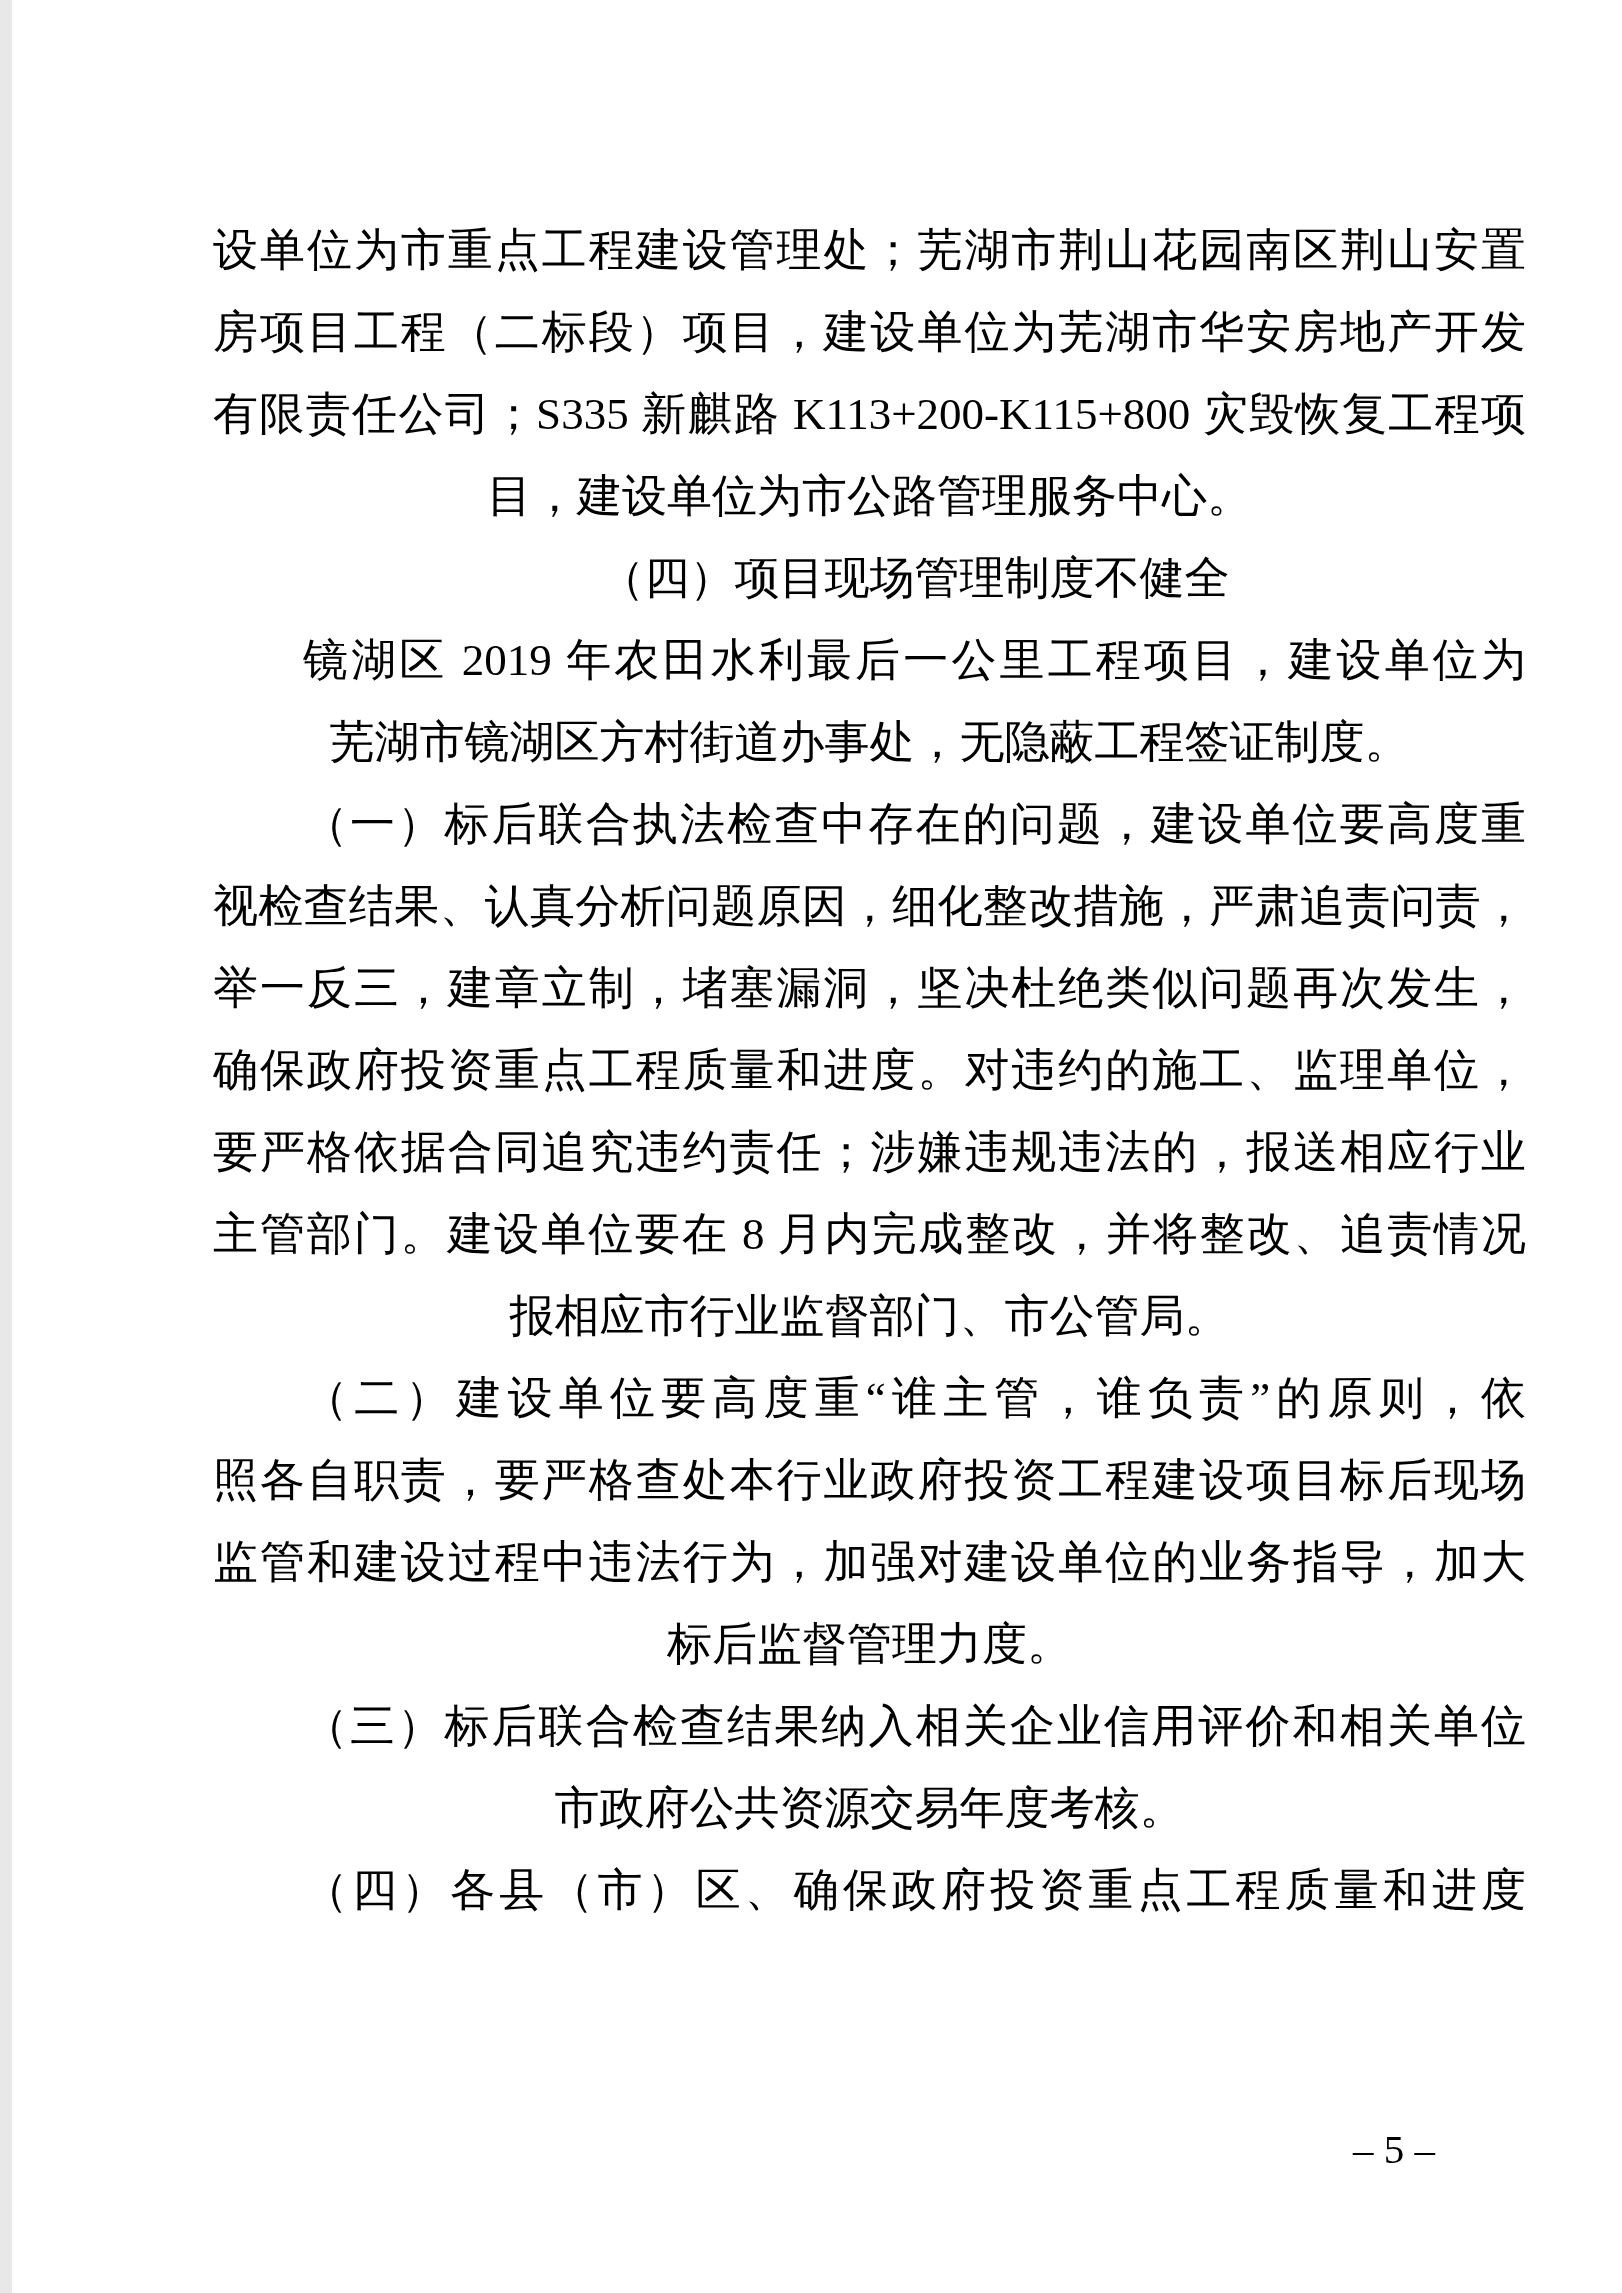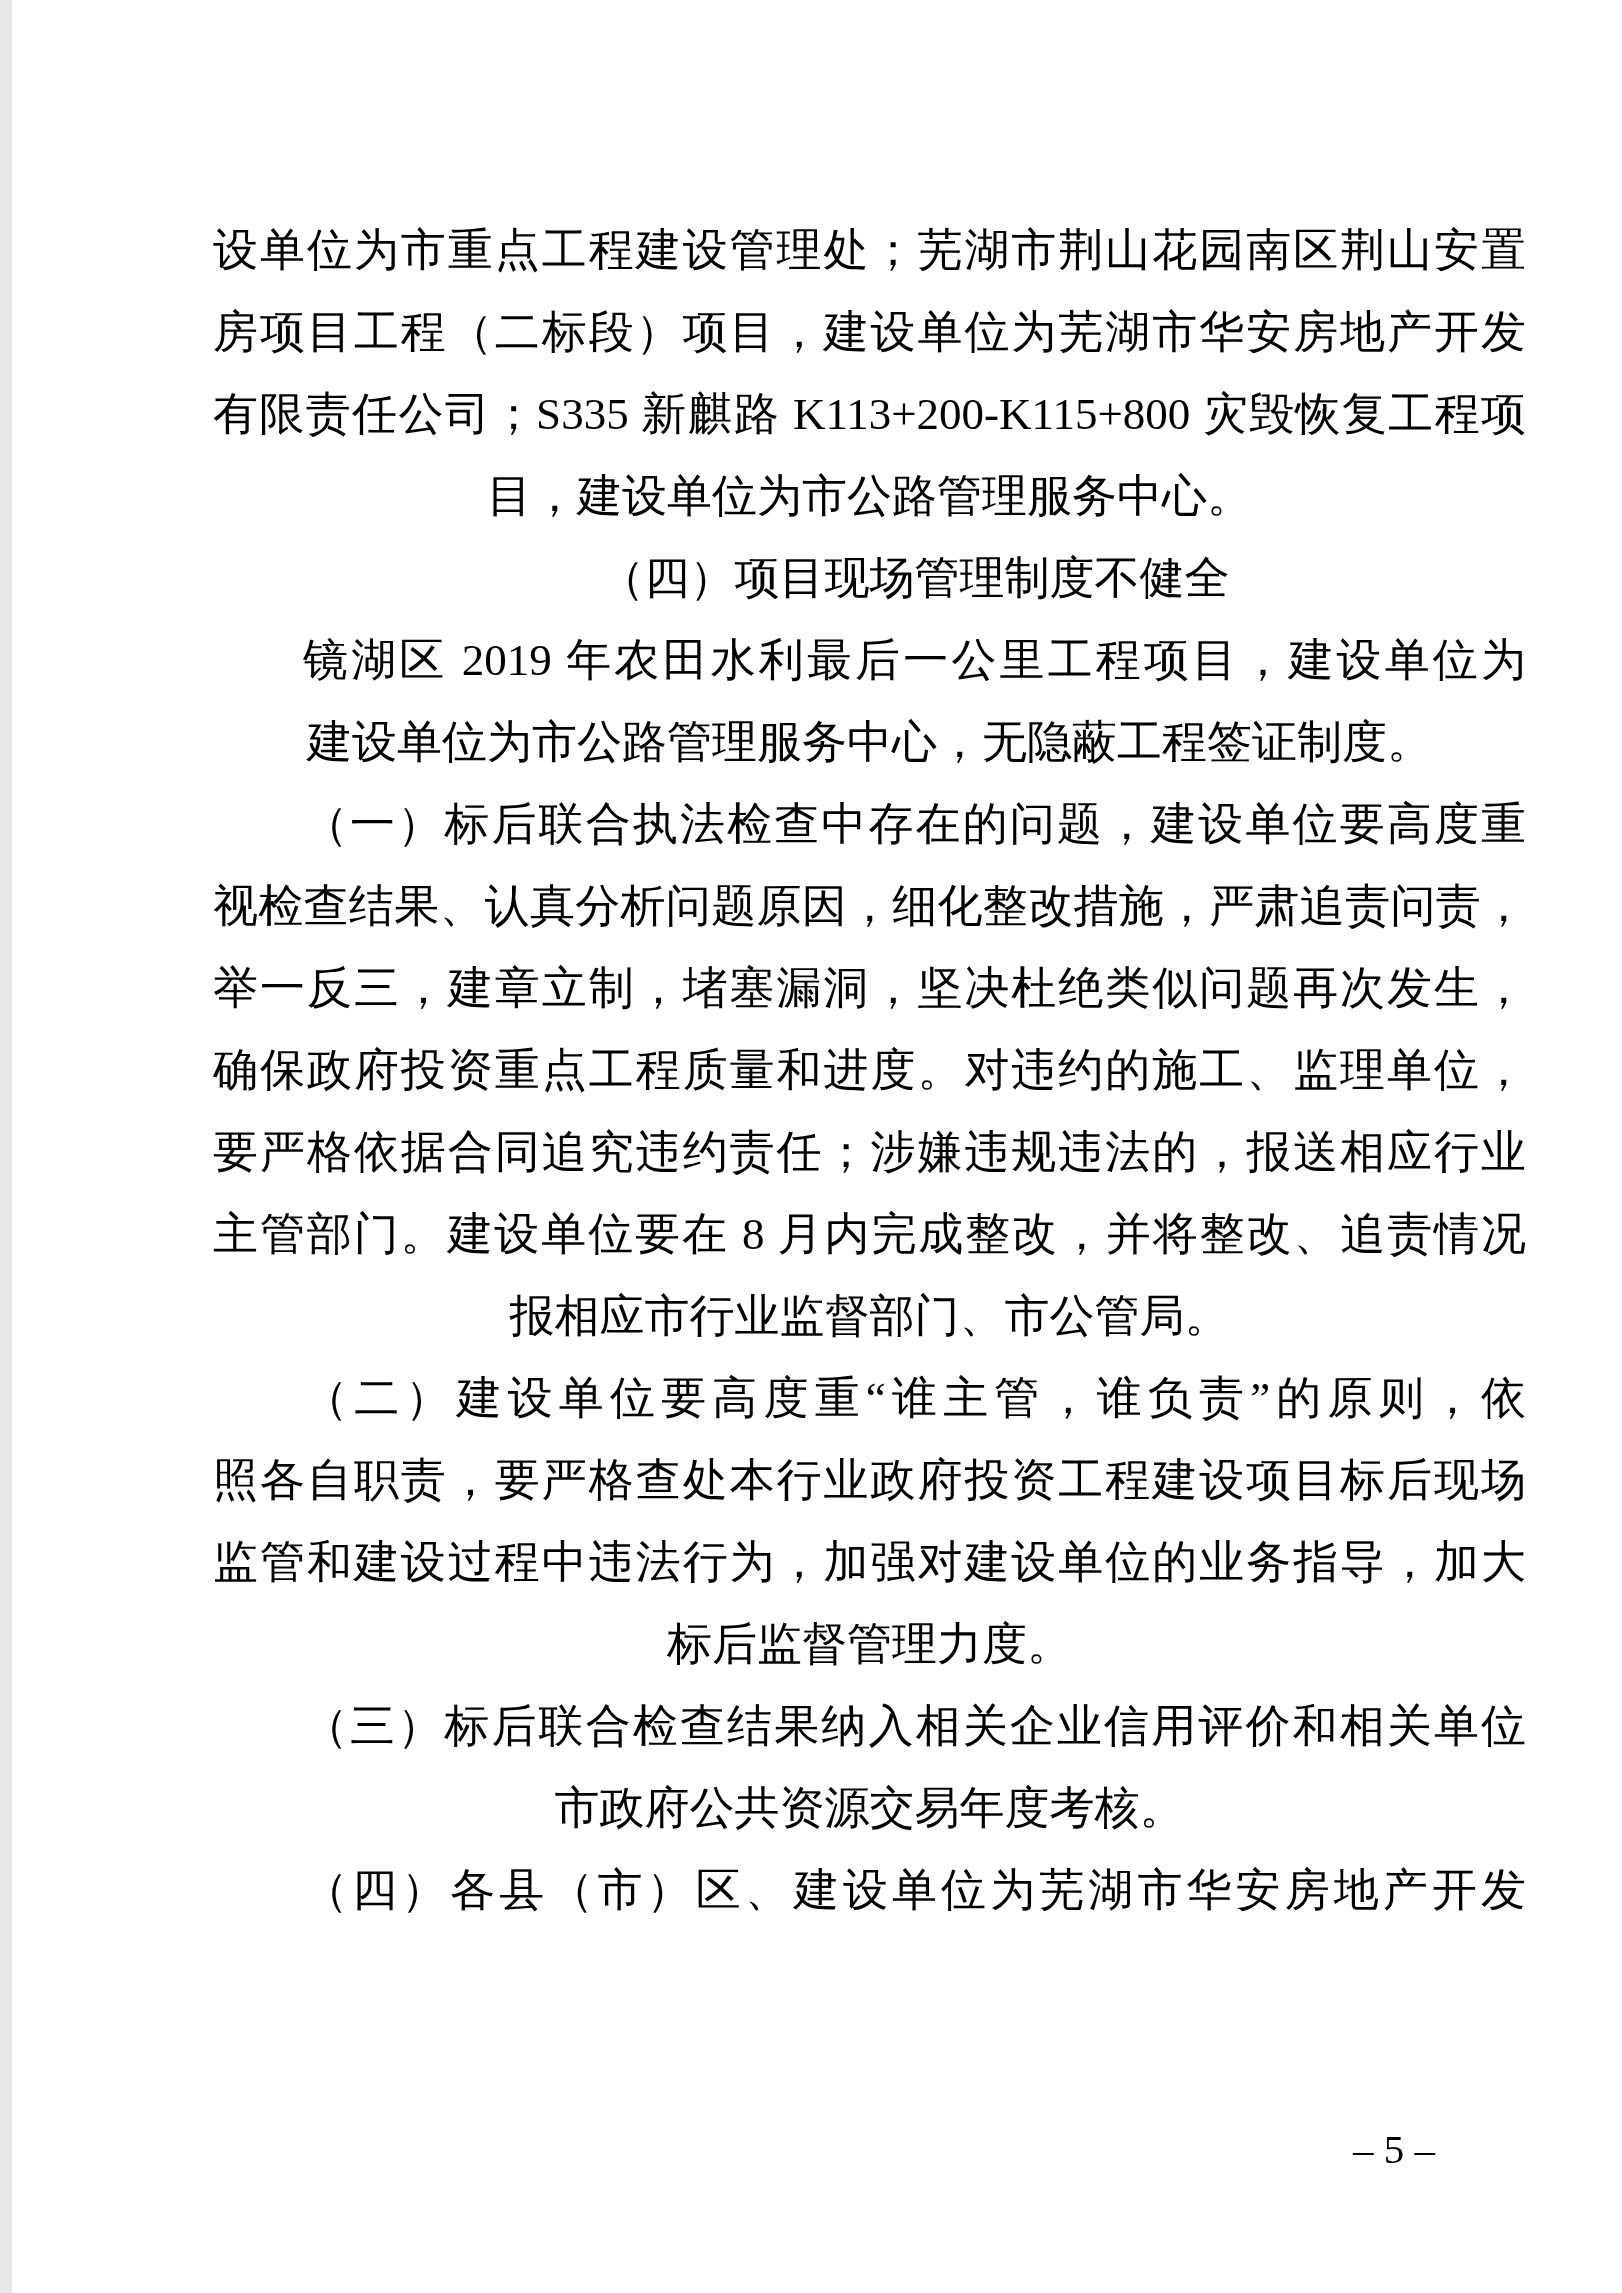--- a/index.html
+++ b/index.html
@@ -59,31 +59,31 @@
 <body>
 
 <div class="page">
   <div class="content">
     <div class="line jfull">设单位为市重点工程建设管理处；芜湖市荆山花园南区荆山安置</div>
     <div class="line jfull">房项目工程（二标段）项目，建设单位为芜湖市华安房地产开发</div>
     <div class="line jfull">有限责任公司；S335 新麒路 K113+200-K115+800 灾毁恢复工程项</div>
     <div class="line">目，建设单位为市公路管理服务中心。</div>
     <div class="line indent">（四）项目现场管理制度不健全</div>
     <div class="line indent jfull">镜湖区 2019 年农田水利最后一公里工程项目，建设单位为</div>
-    <div class="line">建设单位为市公路管理服务中心，无隐蔽工程签证制度。</div>
+    <div class="line">芜湖市镜湖区方村街道办事处，无隐蔽工程签证制度。</div>
     <div class="line indent jfull">（一）标后联合执法检查中存在的问题，建设单位要高度重</div>
     <div class="line jfull">视检查结果、认真分析问题原因，细化整改措施，严肃追责问责，</div>
     <div class="line jfull">举一反三，建章立制，堵塞漏洞，坚决杜绝类似问题再次发生，</div>
     <div class="line jfull">确保政府投资重点工程质量和进度。对违约的施工、监理单位，</div>
     <div class="line jfull">要严格依据合同追究违约责任；涉嫌违规违法的，报送相应行业</div>
     <div class="line jfull">主管部门。建设单位要在 8 月内完成整改，并将整改、追责情况</div>
     <div class="line">报相应市行业监督部门、市公管局。</div>
     <div class="line indent jfull">（二）建设单位要高度重“谁主管，谁负责”的原则，依</div>
     <div class="line jfull">照各自职责，要严格查处本行业政府投资工程建设项目标后现场</div>
     <div class="line jfull">监管和建设过程中违法行为，加强对建设单位的业务指导，加大</div>
     <div class="line">标后监督管理力度。</div>
     <div class="line indent jfull">（三）标后联合检查结果纳入相关企业信用评价和相关单位</div>
     <div class="line">市政府公共资源交易年度考核。</div>
-    <div class="line indent jfull">（四）各县（市）区、建设单位为芜湖市华安房地产开发</div>
+    <div class="line indent jfull">（四）各县（市）区、确保政府投资重点工程质量和进度</div>
   </div>
   <div class="page-number">– 5 –</div>
 </div>
 
 
 </body></html>

